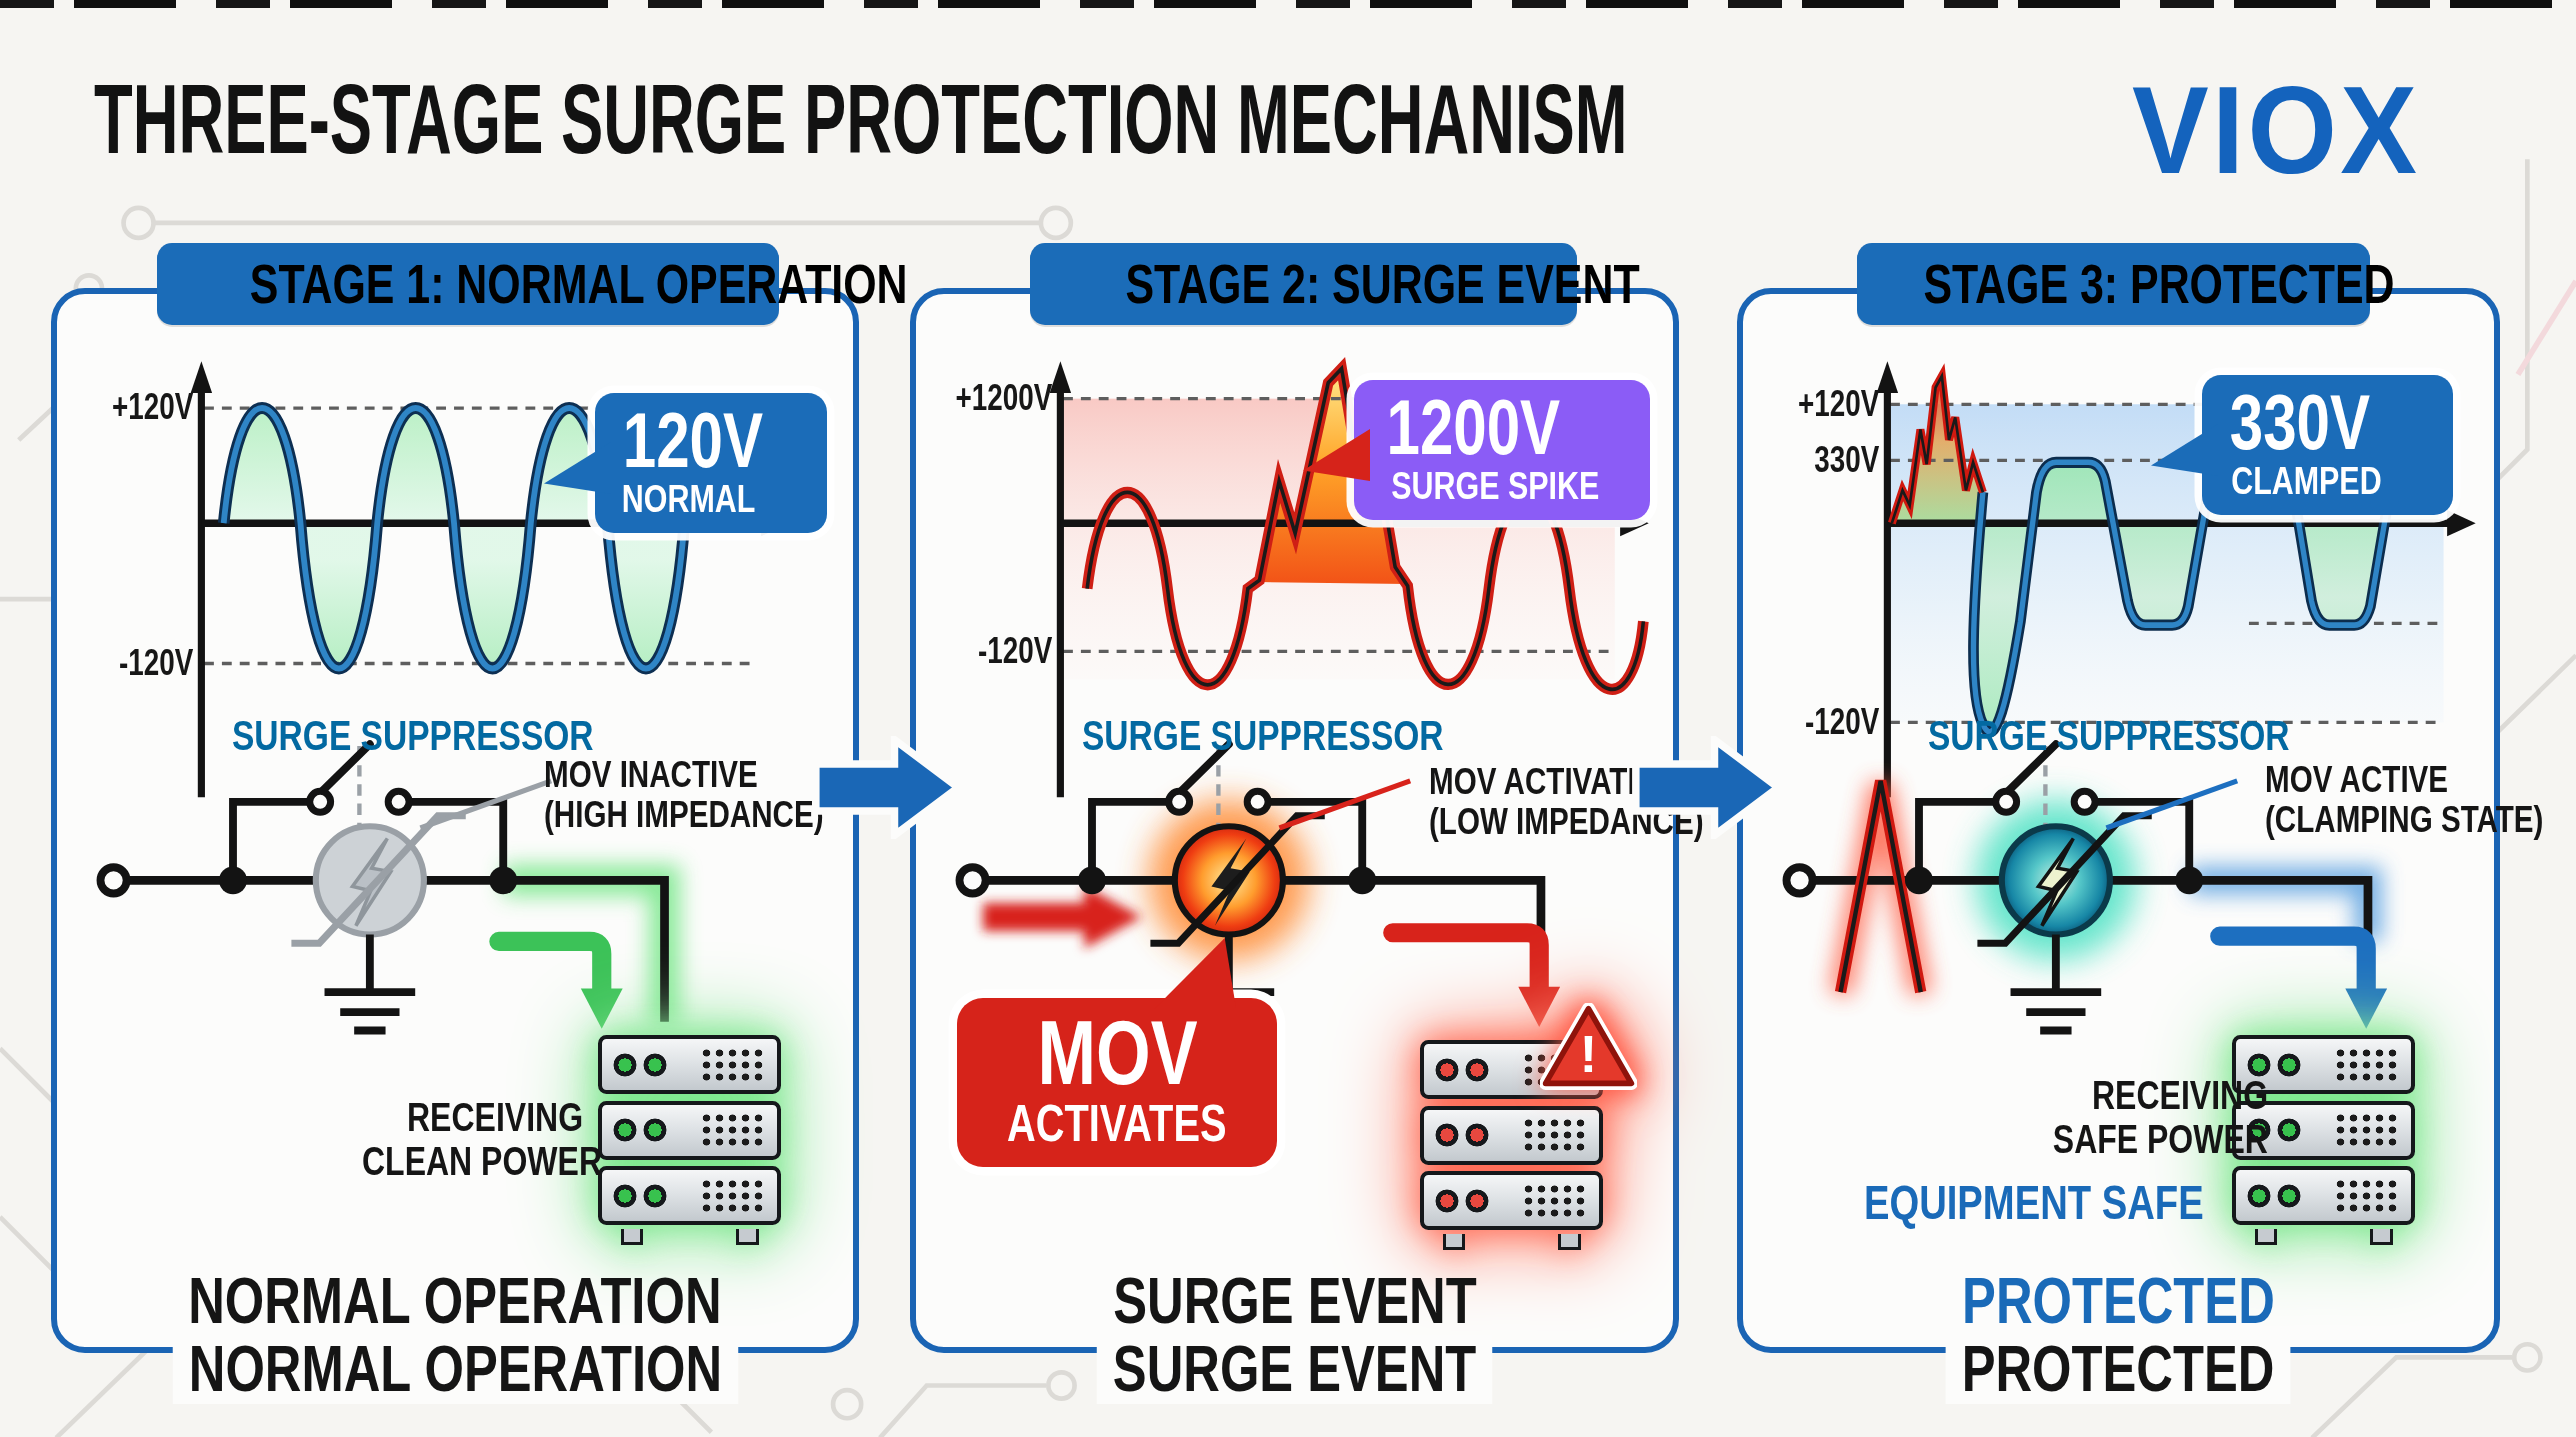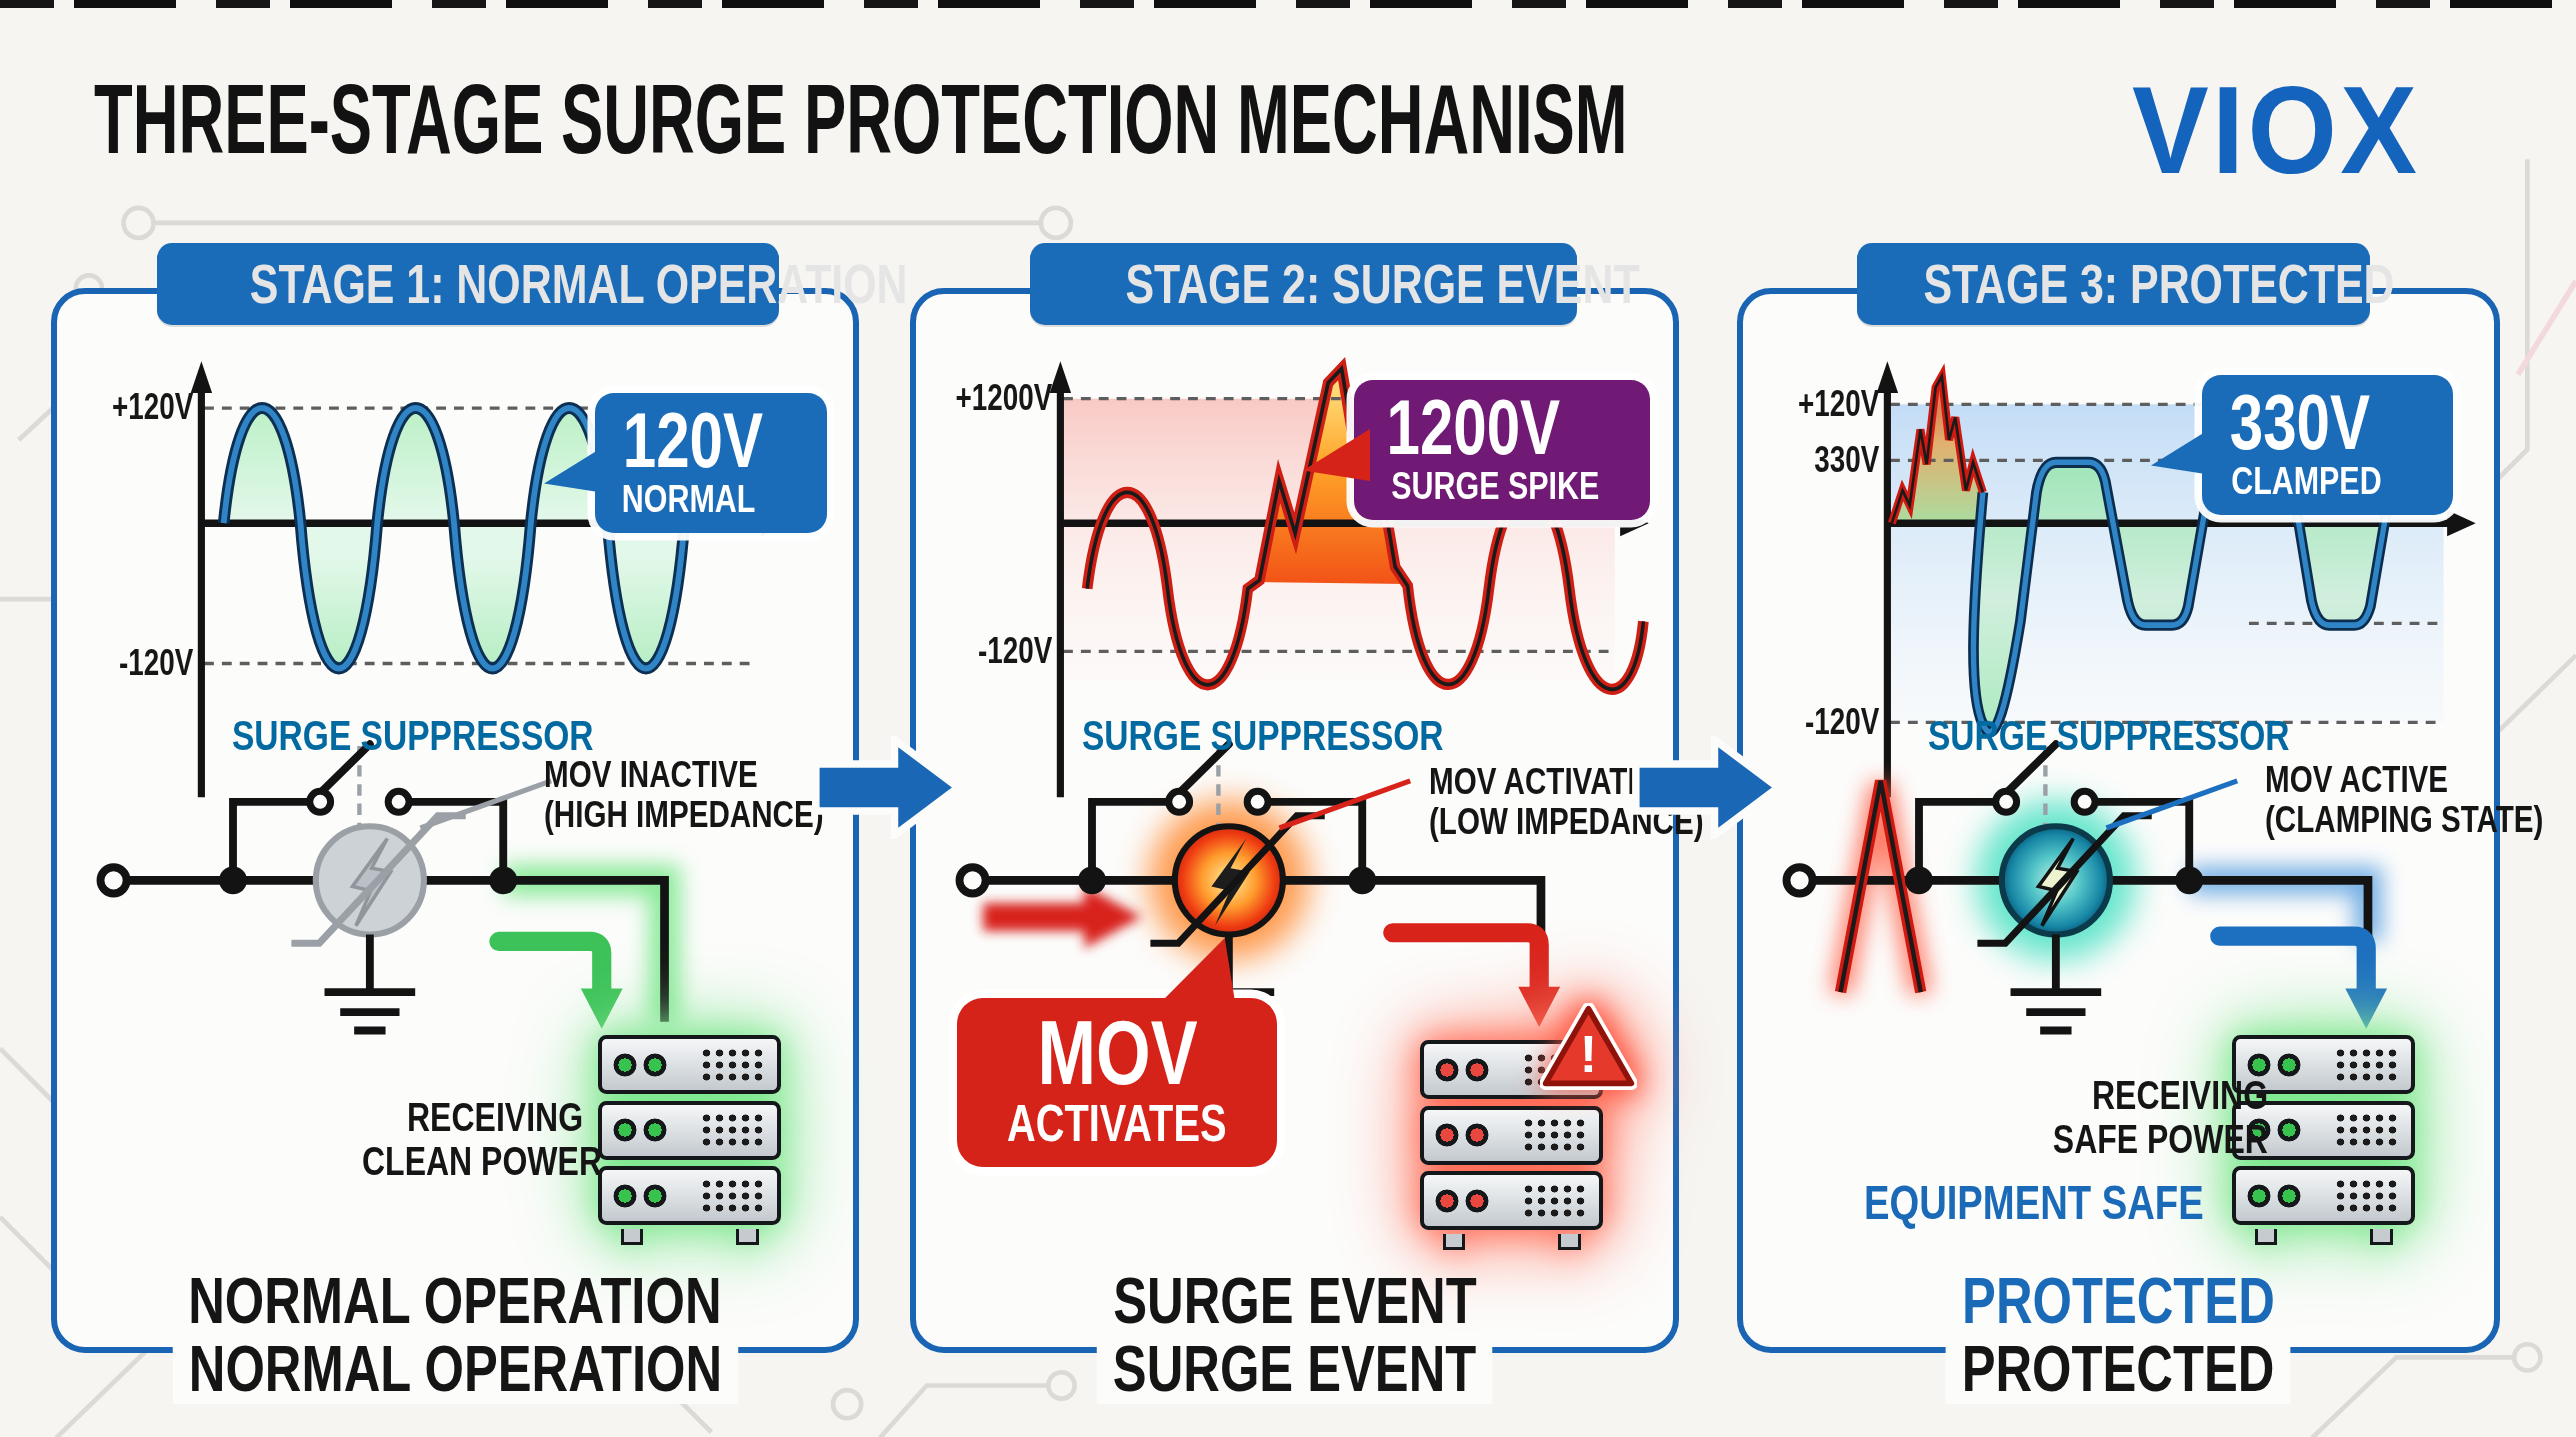--- a/index.html
+++ b/index.html
@@ -18,35 +18,35 @@
     transform:scaleX(.64);transform-origin:left;white-space:nowrap;letter-spacing:0px;}
   #brand-logo{left:2132px;top:58px;font-size:125px;font-weight:800;color:#1463bd;
     transform:scaleX(.92);transform-origin:left;letter-spacing:3.7px;}
 
   .panel{border:6.6px solid #1a64b4;border-radius:34px;background:#fcfcfb;z-index:2;}
   #panel1{left:51px;top:288px;width:796px;height:1053px;}
   #panel2{left:910px;top:288px;width:757px;height:1053px;}
   #panel3{left:1737px;top:288px;width:751px;height:1053px;}
 
   .stage-header{height:82px;background:#1b6cb8;border-radius:15px;z-index:20;
-    color:#e5e5e5;text-align:center;line-height:82px;font-size:55px;font-weight:800;
+    color:#000000;text-align:center;line-height:82px;font-size:55px;font-weight:800;
     box-shadow:0 1.9px 0 rgba(0,0,0,.12);}
   #hdr1{left:157px;top:243px;width:622px;}
   #hdr2{left:1030px;top:243px;width:524px;padding-left:23px;}
   #hdr3{left:1857px;top:243px;width:513px;}
 
   .chart{position:absolute;left:5.6px;top:56px;width:741px;height:496px;z-index:3;}
   .chart text{font-weight:800;font-size:40px;fill:#171717;}
   .ax{stroke:#131313;stroke-width:8;fill:none;}
   .dash{stroke:#5e5e5e;stroke-width:3.5;stroke-dasharray:11 9;fill:none;}
 
   .callout{z-index:8;border-radius:19px;color:#fff;text-align:left;
     box-shadow:0 0 0 7.5px rgba(255,255,255,.95);padding:9.4px 7.5px 13px 7.5px;}
   .callout.blue{background:#1b6cb8;}
-  .callout.red{background:#701a75;}
+  .callout.red{background:#8b5cf6;}
   .callout .val{font-size:77px;font-weight:800;line-height:1.0;}
   .callout .sub{font-size:39px;font-weight:800;line-height:1.05;}
   .callout .tail{position:absolute;left:-51px;top:49px;width:67px;height:52px;
     clip-path:polygon(100% 0,100% 100%,0 80%);}
   .callout.blue .tail{background:#1b6cb8;}
   .callout.red .tail{background:#d6231a;}
 
   .suppressor-label{z-index:6;text-align:center;color:#0369a1;font-size:43px;font-weight:800;}
 
   .circuit{position:absolute;left:5.6px;top:438px;width:741px;height:384px;z-index:4;}

